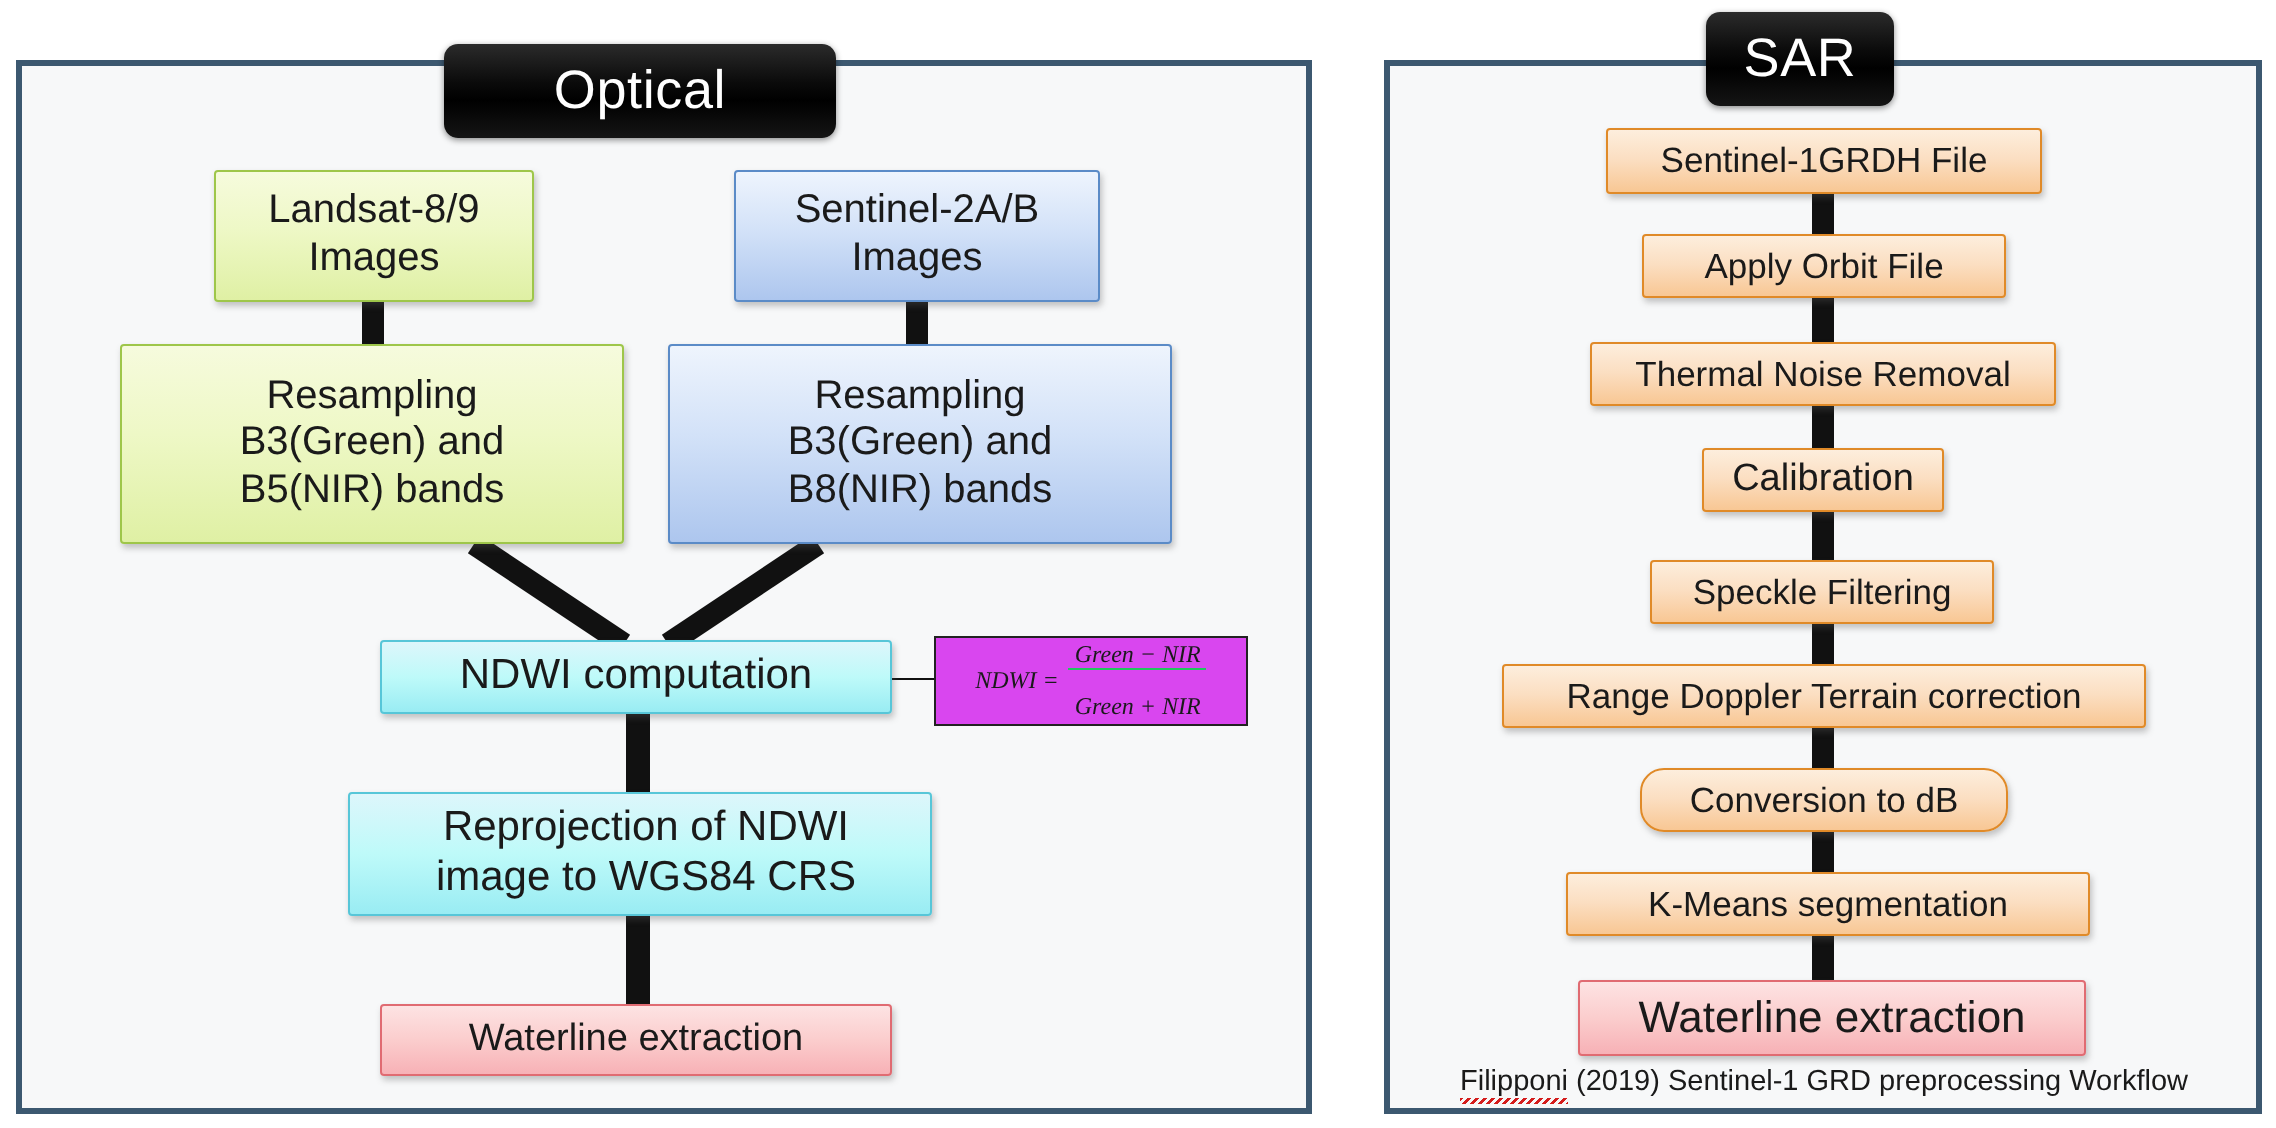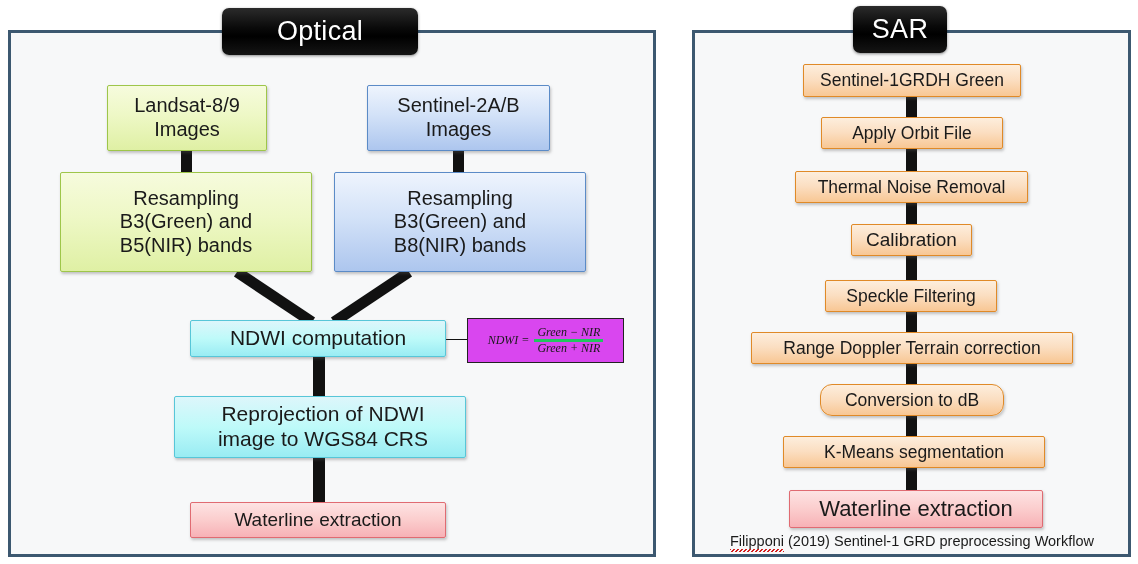--- a/index.html
+++ b/index.html
@@ -38,21 +38,21 @@
     border-radius: 7px;
     color: #ffffff;
     display: flex;
     align-items: center;
     justify-content: center;
     font-size: 27px;
     letter-spacing: 0.3px;
     box-shadow: 0 1px 3px rgba(0,0,0,0.45);
     z-index: 40;
   }
-  #tab-optical { left: 222px; top: 8px;  width: 196px; height: 47px; }
+  #tab-optical { left: 222px; top: 22px;  width: 196px; height: 47px; }
   #tab-sar     { left: 853px; top: 6px;  width: 94px; height: 47px; }
 
   
   .node {
     position: absolute;
     box-sizing: border-box;
     display: flex;
     align-items: center;
     justify-content: center;
     text-align: center;
@@ -117,21 +117,21 @@
   }
   .frac {
     display: inline-flex;
     flex-direction: column;
     align-items: center;
     vertical-align: middle;
     margin-left: 5px;
     line-height: 1.08;
   }
   .frac .num { padding: 0 3px 0px 3px; }
-  .frac .den { padding: 0px 3px 0 3px; border-top: 3px solid #22c55e; }
+  .frac .den { padding: 12px 3px 0 3px; border-top: 1px solid #22c55e; }
 
   
   #sar-caption {
     position: absolute;
     left: 706px;
     top: 533px;
     width: 412px;
     font-size: 14.5px;
     color: #1a1a1a;
     text-align: center;
@@ -214,21 +214,21 @@
   <div class="conn-v" style="left:906px; top:95px;  width:11px; height:23px;"></div>
   <div class="conn-v" style="left:906px; top:148px; width:11px; height:23px;"></div>
   <div class="conn-v" style="left:906px; top:201px; width:11px; height:23px;"></div>
   <div class="conn-v" style="left:906px; top:256px; width:11px; height:24px;"></div>
   <div class="conn-v" style="left:906px; top:311px; width:11px; height:22px;"></div>
   <div class="conn-v" style="left:906px; top:362px; width:11px; height:23px;"></div>
   <div class="conn-v" style="left:906px; top:414px; width:11px; height:23px;"></div>
   <div class="conn-v" style="left:906px; top:466px; width:11px; height:26px;"></div>
 
   <div class="node orange" id="node-sentinel1-data" style="left:803px; top:64px; width:218px; height:33px; font-size:17.5px;">
-    <span>Sentinel-1GRDH Green</span>
+    <span>Sentinel-1GRDH File</span>
   </div>
 
   <div class="node orange" id="node-apply-orbit-file" style="left:821px; top:117px; width:182px; height:32px; font-size:17.5px;">
     <span>Apply Orbit File</span>
   </div>
 
   <div class="node orange" id="node-thermal-noise-removal" style="left:795px; top:171px; width:233px; height:32px; font-size:17.5px;">
     <span>Thermal Noise Removal</span>
   </div>
 

